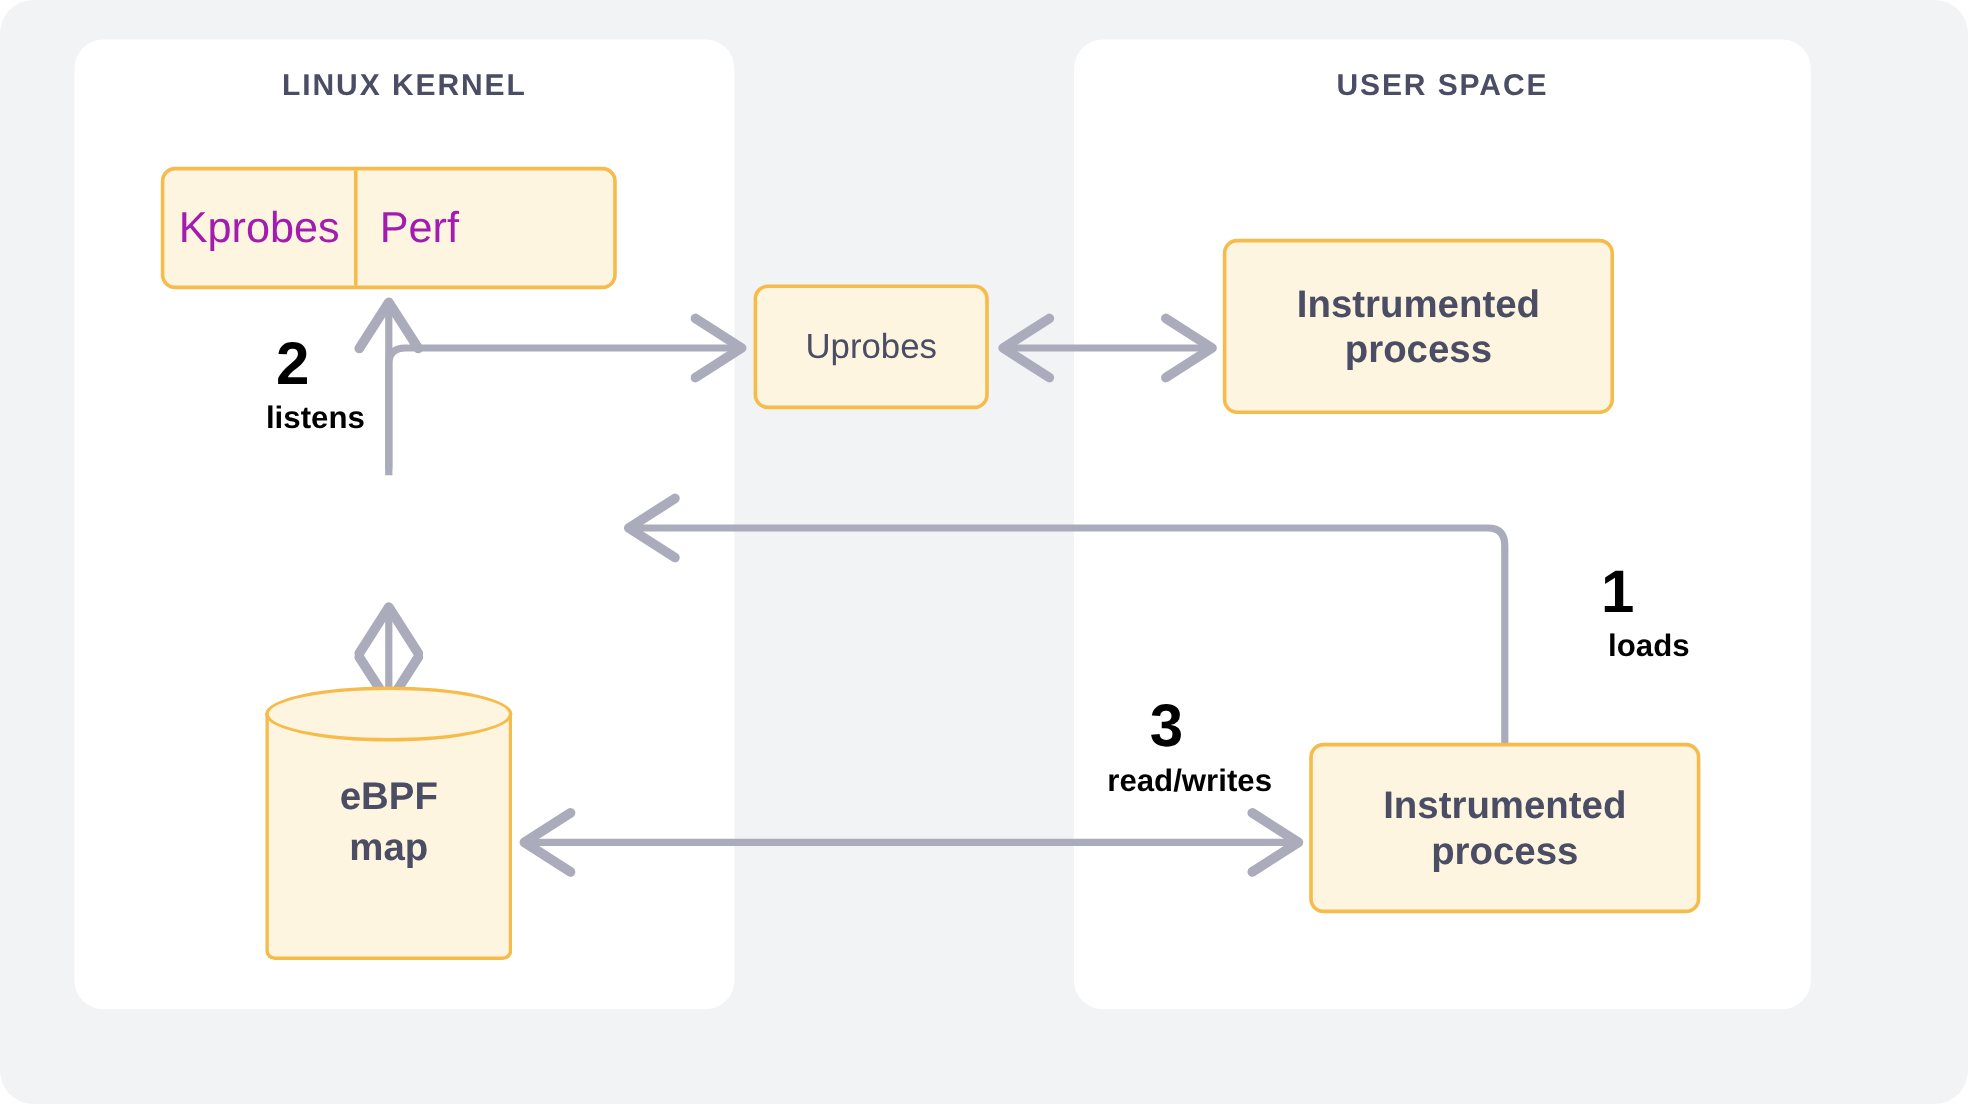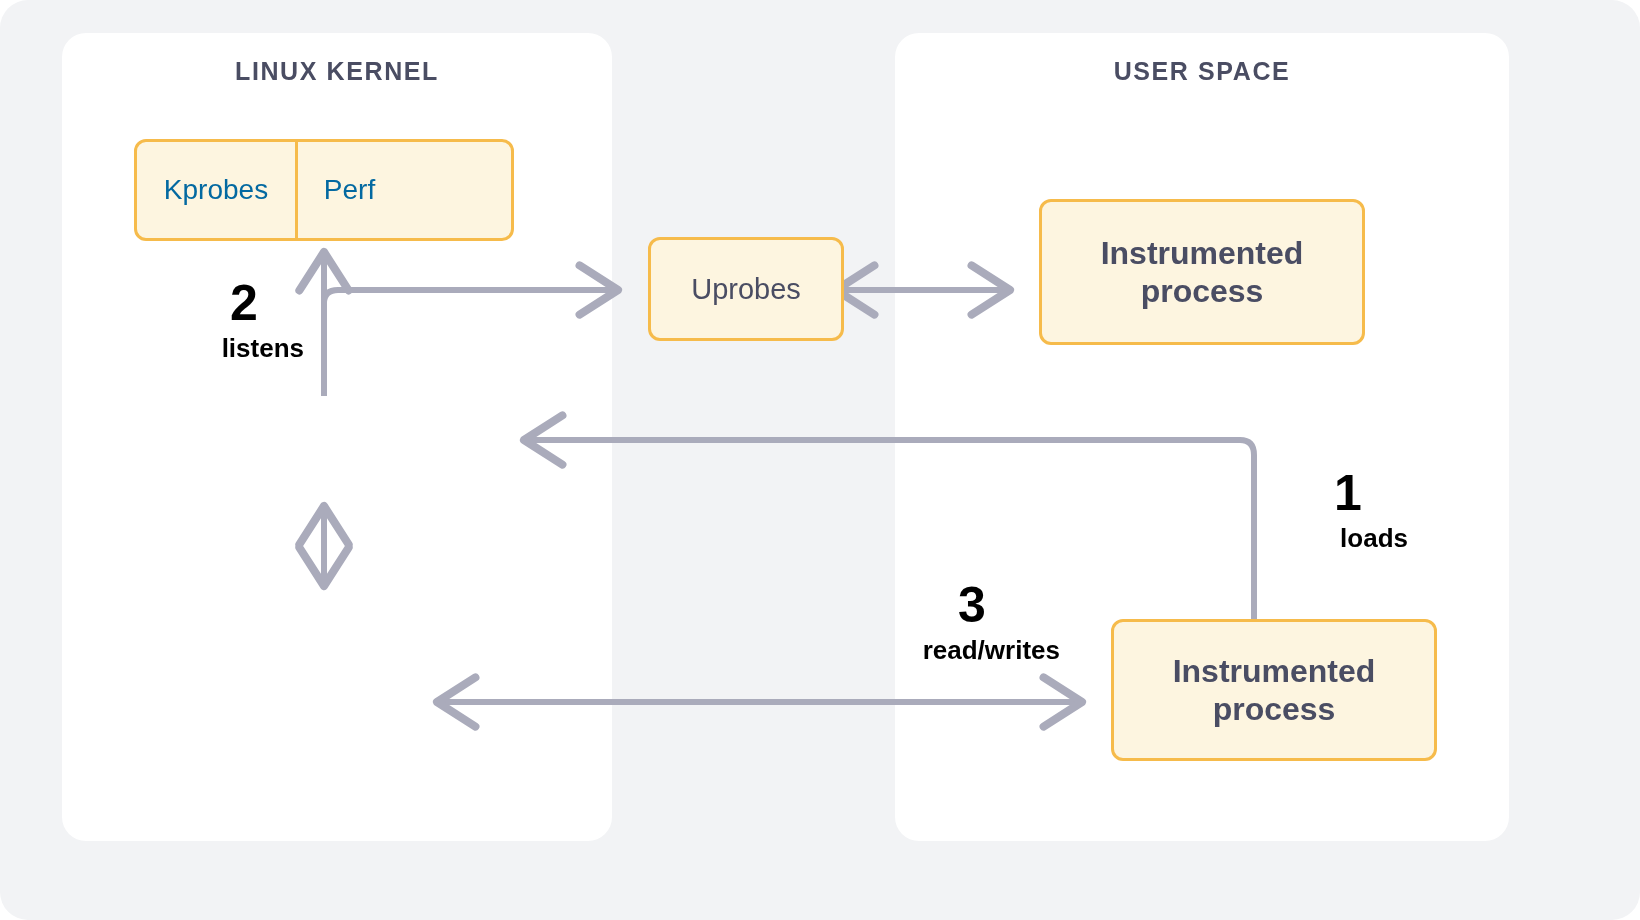--- a/index.html
+++ b/index.html
@@ -43,41 +43,40 @@
     border: 3px solid #f6bb4b;
     border-radius: 12px;
     box-sizing: border-box;
     display: flex;
     align-items: center;
     justify-content: center;
     text-align: center;
     color: #4a4d63;
     line-height: 1.2;
     z-index: 4;
-    margin-left: 20px;
   }
 
   
   #probes-strip {
     position: absolute;
     left: 134px; top: 139px;
     width: 380px; height: 102px;
     background: #fdf5e0;
     border: 3px solid #f6bb4b;
     border-radius: 12px;
     box-sizing: border-box;
     display: flex;
     z-index: 4;
   }
   .probe-cell {
     display: flex;
     align-items: center;
     justify-content: center;
-    color: #0369a1;
-    font-size: 28px;
+    color: #a21caf;
+    font-size: 36px;
     box-sizing: border-box;
   }
   .probe-cell + .probe-cell { border-left: 3px solid #f6bb4b; }
   #probe-kprobes { flex: 0 0 158px; }
   #probe-perf    { flex: 0 0 106px; }
   #probe-etc     { flex: 1 1 auto; }
 
   #node-ebpf-program {
     left: 134px; top: 396px;
     width: 380px; height: 100px;
@@ -222,20 +221,28 @@
     </span>
   </div>
 
   <div class="node" id="node-proc-bottom">
     <span>
       <span>Instrumented</span><br>
       <span>process</span>
     </span>
   </div>
 
+  <div id="node-ebpf-map">
+    <div id="cyl-body"></div>
+    <div id="cyl-top"></div>
+    <div id="cyl-label">
+      <span>eBPF</span><br>
+      <span>map</span>
+    </div>
+  </div>
 
   <div class="step" id="step-2">
     <span class="num">2</span>
     <span class="cap">listens</span>
   </div>
 
   <div class="step" id="step-1">
     <span class="num">1</span>
     <span class="cap">loads</span>
   </div>

